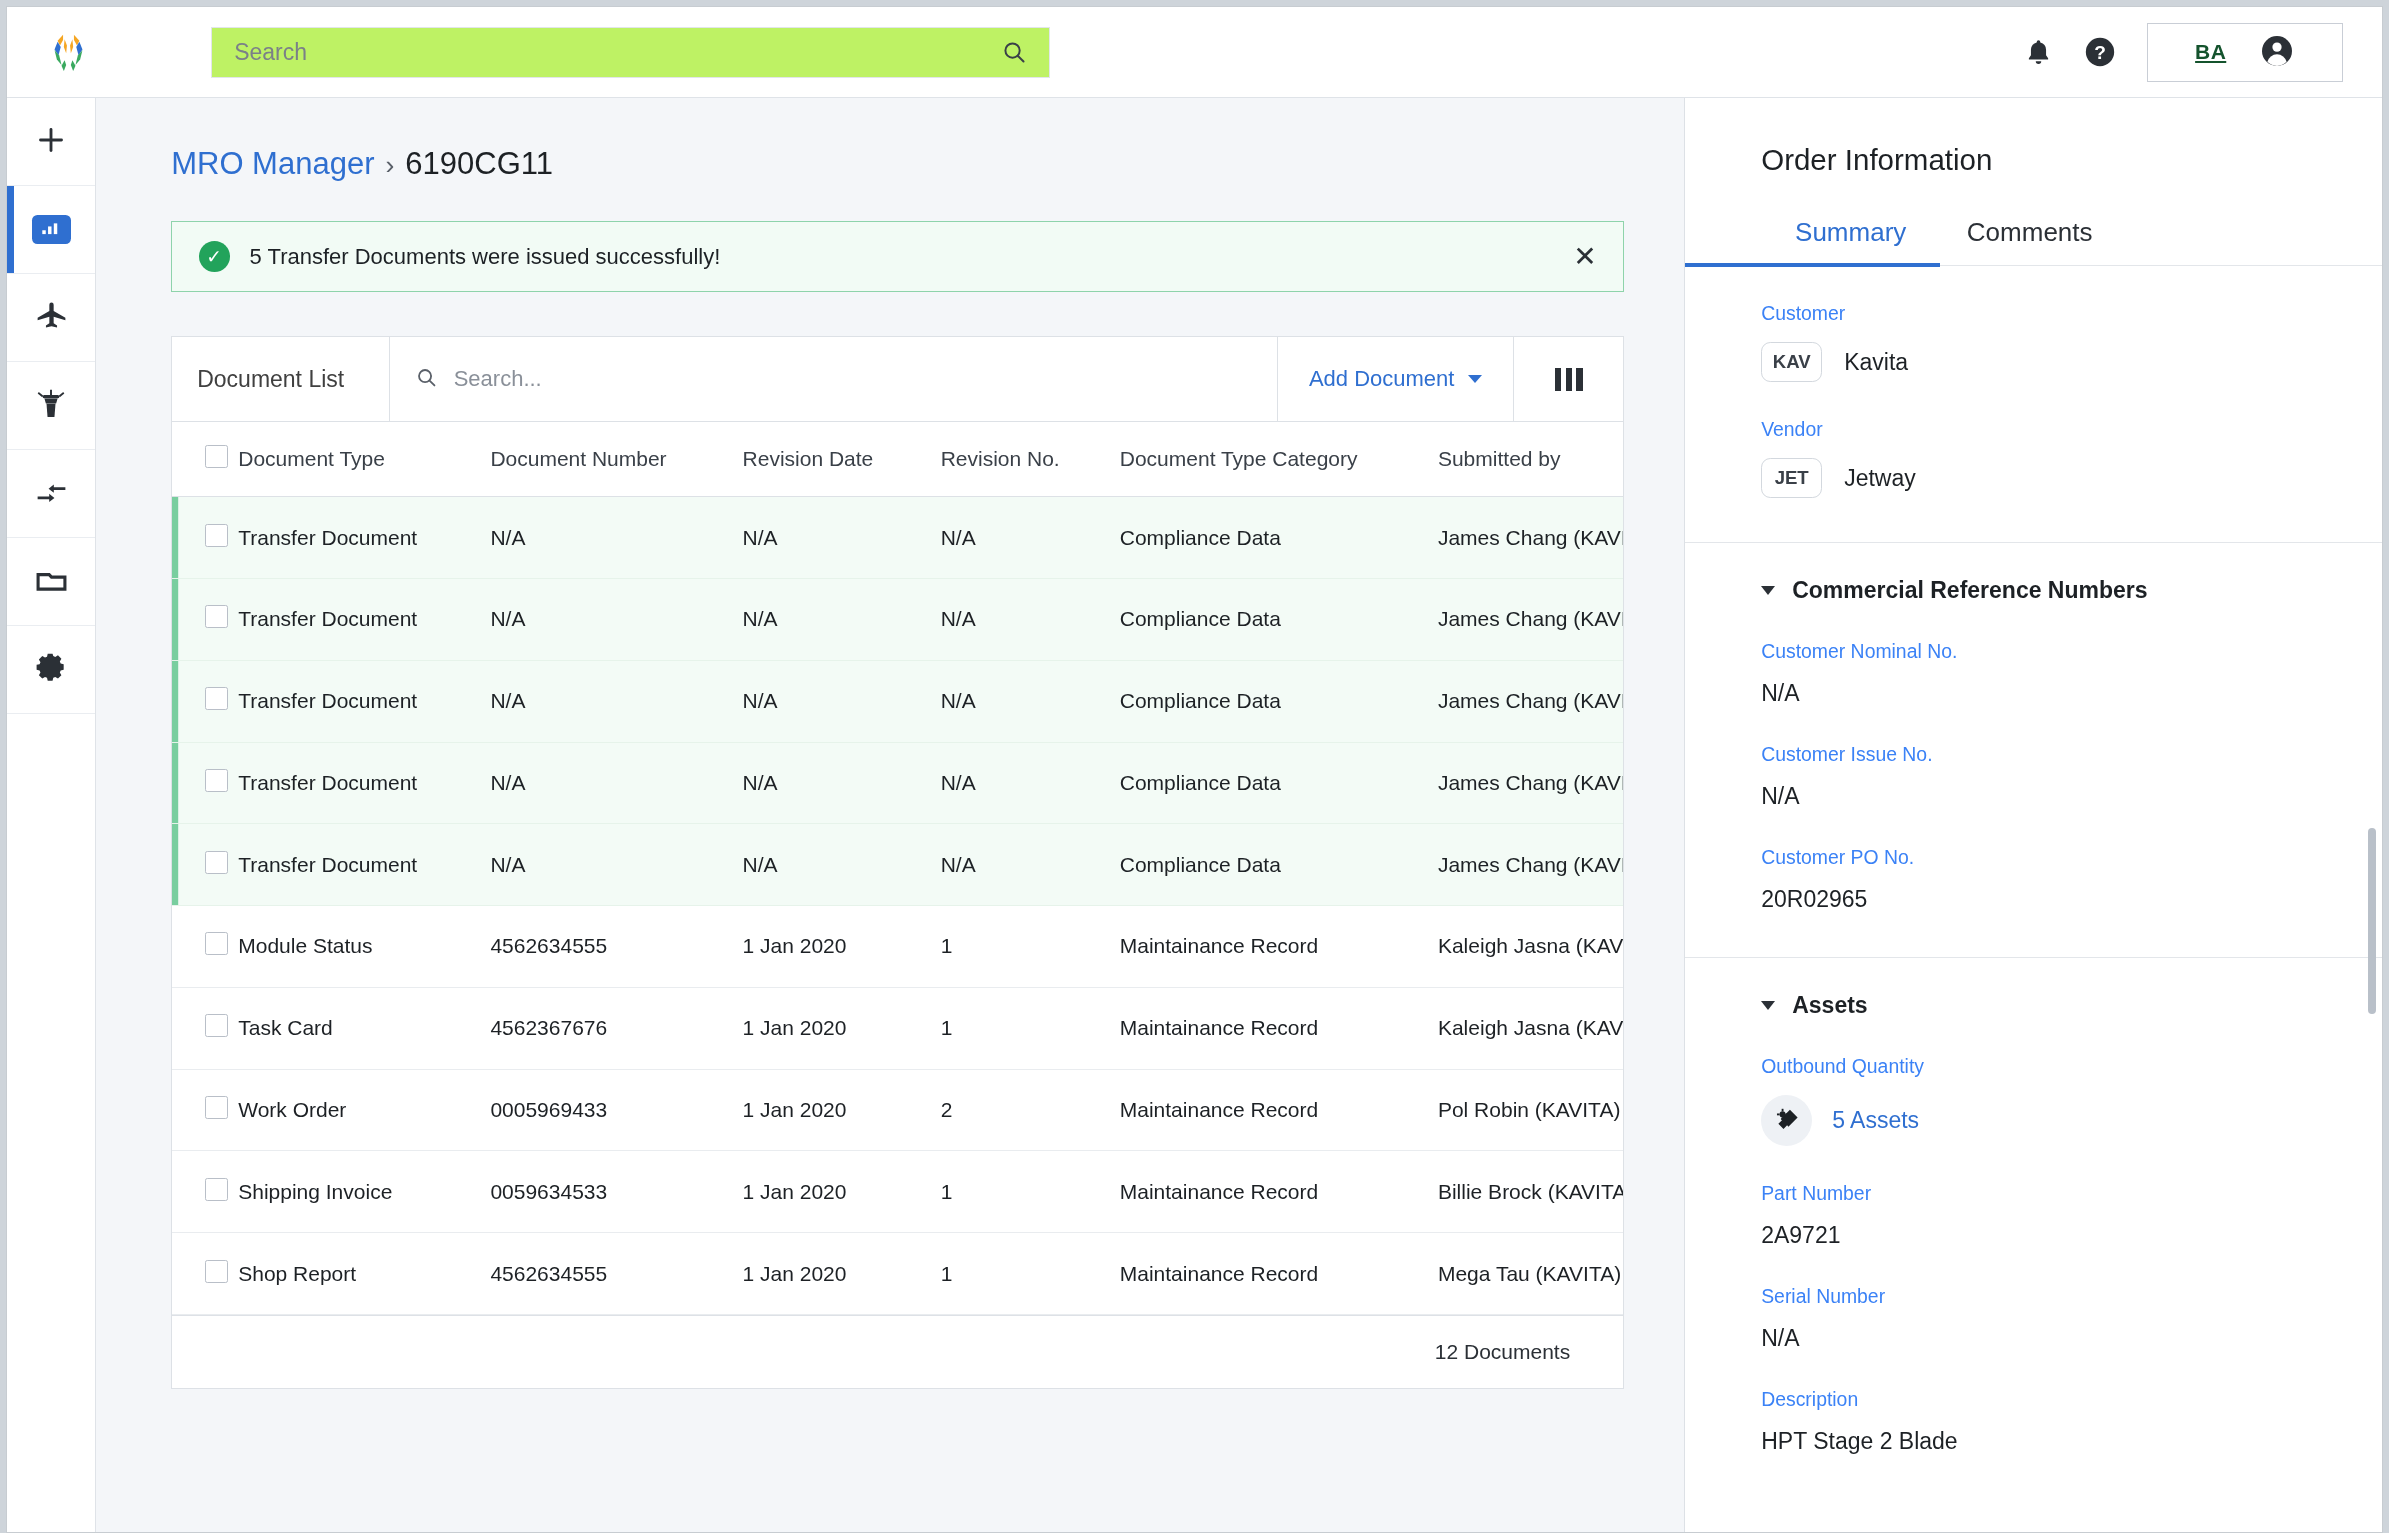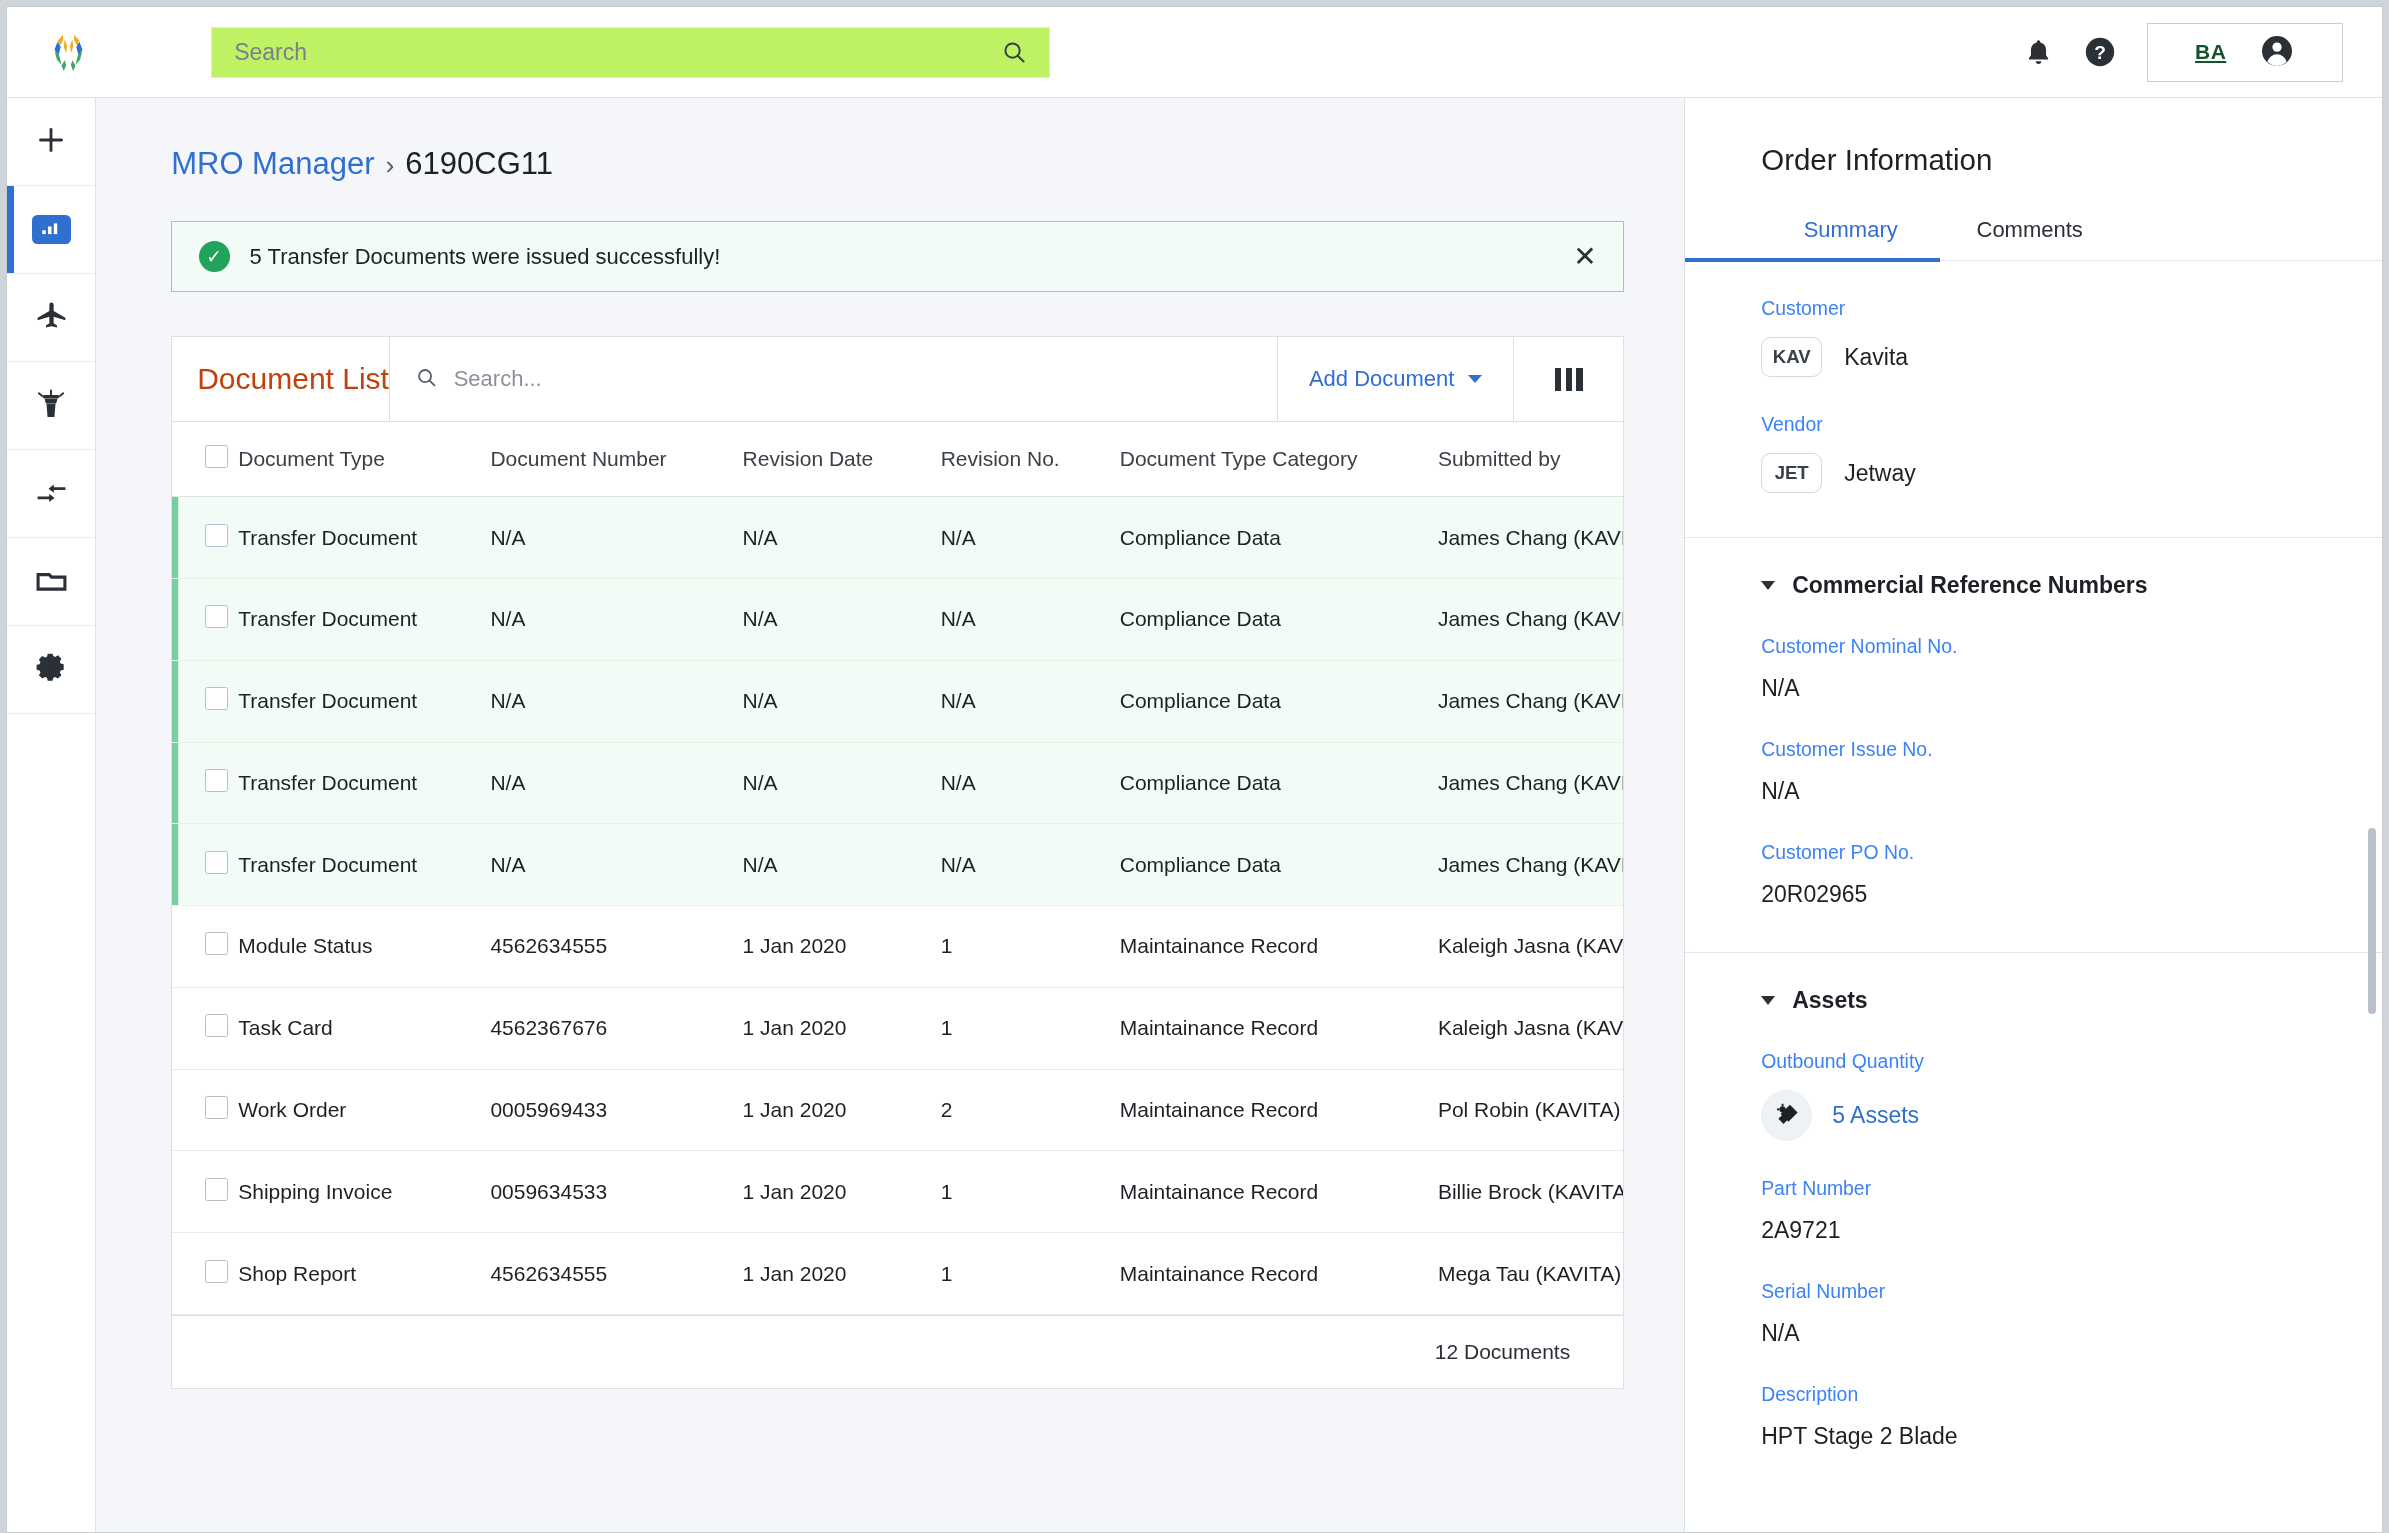--- a/index.html
+++ b/index.html
@@ -212,22 +212,22 @@
   }
   .card-head {
     display: flex;
     height: 85px;
     border-bottom: 0.8px solid #dde1e6;
   }
   .card-title {
     width: 218px;
     display: flex; align-items: center;
     padding-left: 25px;
-    font-size: 30px;
-    color: #c2410c;
+    font-size: 23px;
+    color: #404040;
     border-right: 0.8px solid #dde1e6;
   }
   .card-search {
     flex: 1;
     display: flex; align-items: center;
     padding-left: 25px;
     gap: 15.5px;
     border-right: 0.8px solid #dde1e6;
     min-width: 0;
   }
@@ -333,21 +333,21 @@
     color: #1d2125;
     padding: 45px 0 0 76px;
   }
   .rp-tabs {
     display: flex;
     margin: 40px 0 0 76px;
     border-bottom: 1.6px solid #e3e6ea;
     width: 621px;
   }
   .rp-tab {
-    font-size: 22px;
+    font-size: 26px;
     color: #2b3036;
     padding-bottom: 17px;
     margin-right: 0;
     width: 179px;
     text-align: center;
     cursor: pointer;
     position: relative;
   }
   .rp-tab.active { color: #2f6fd0; }
   .rp-tab.active::after {

